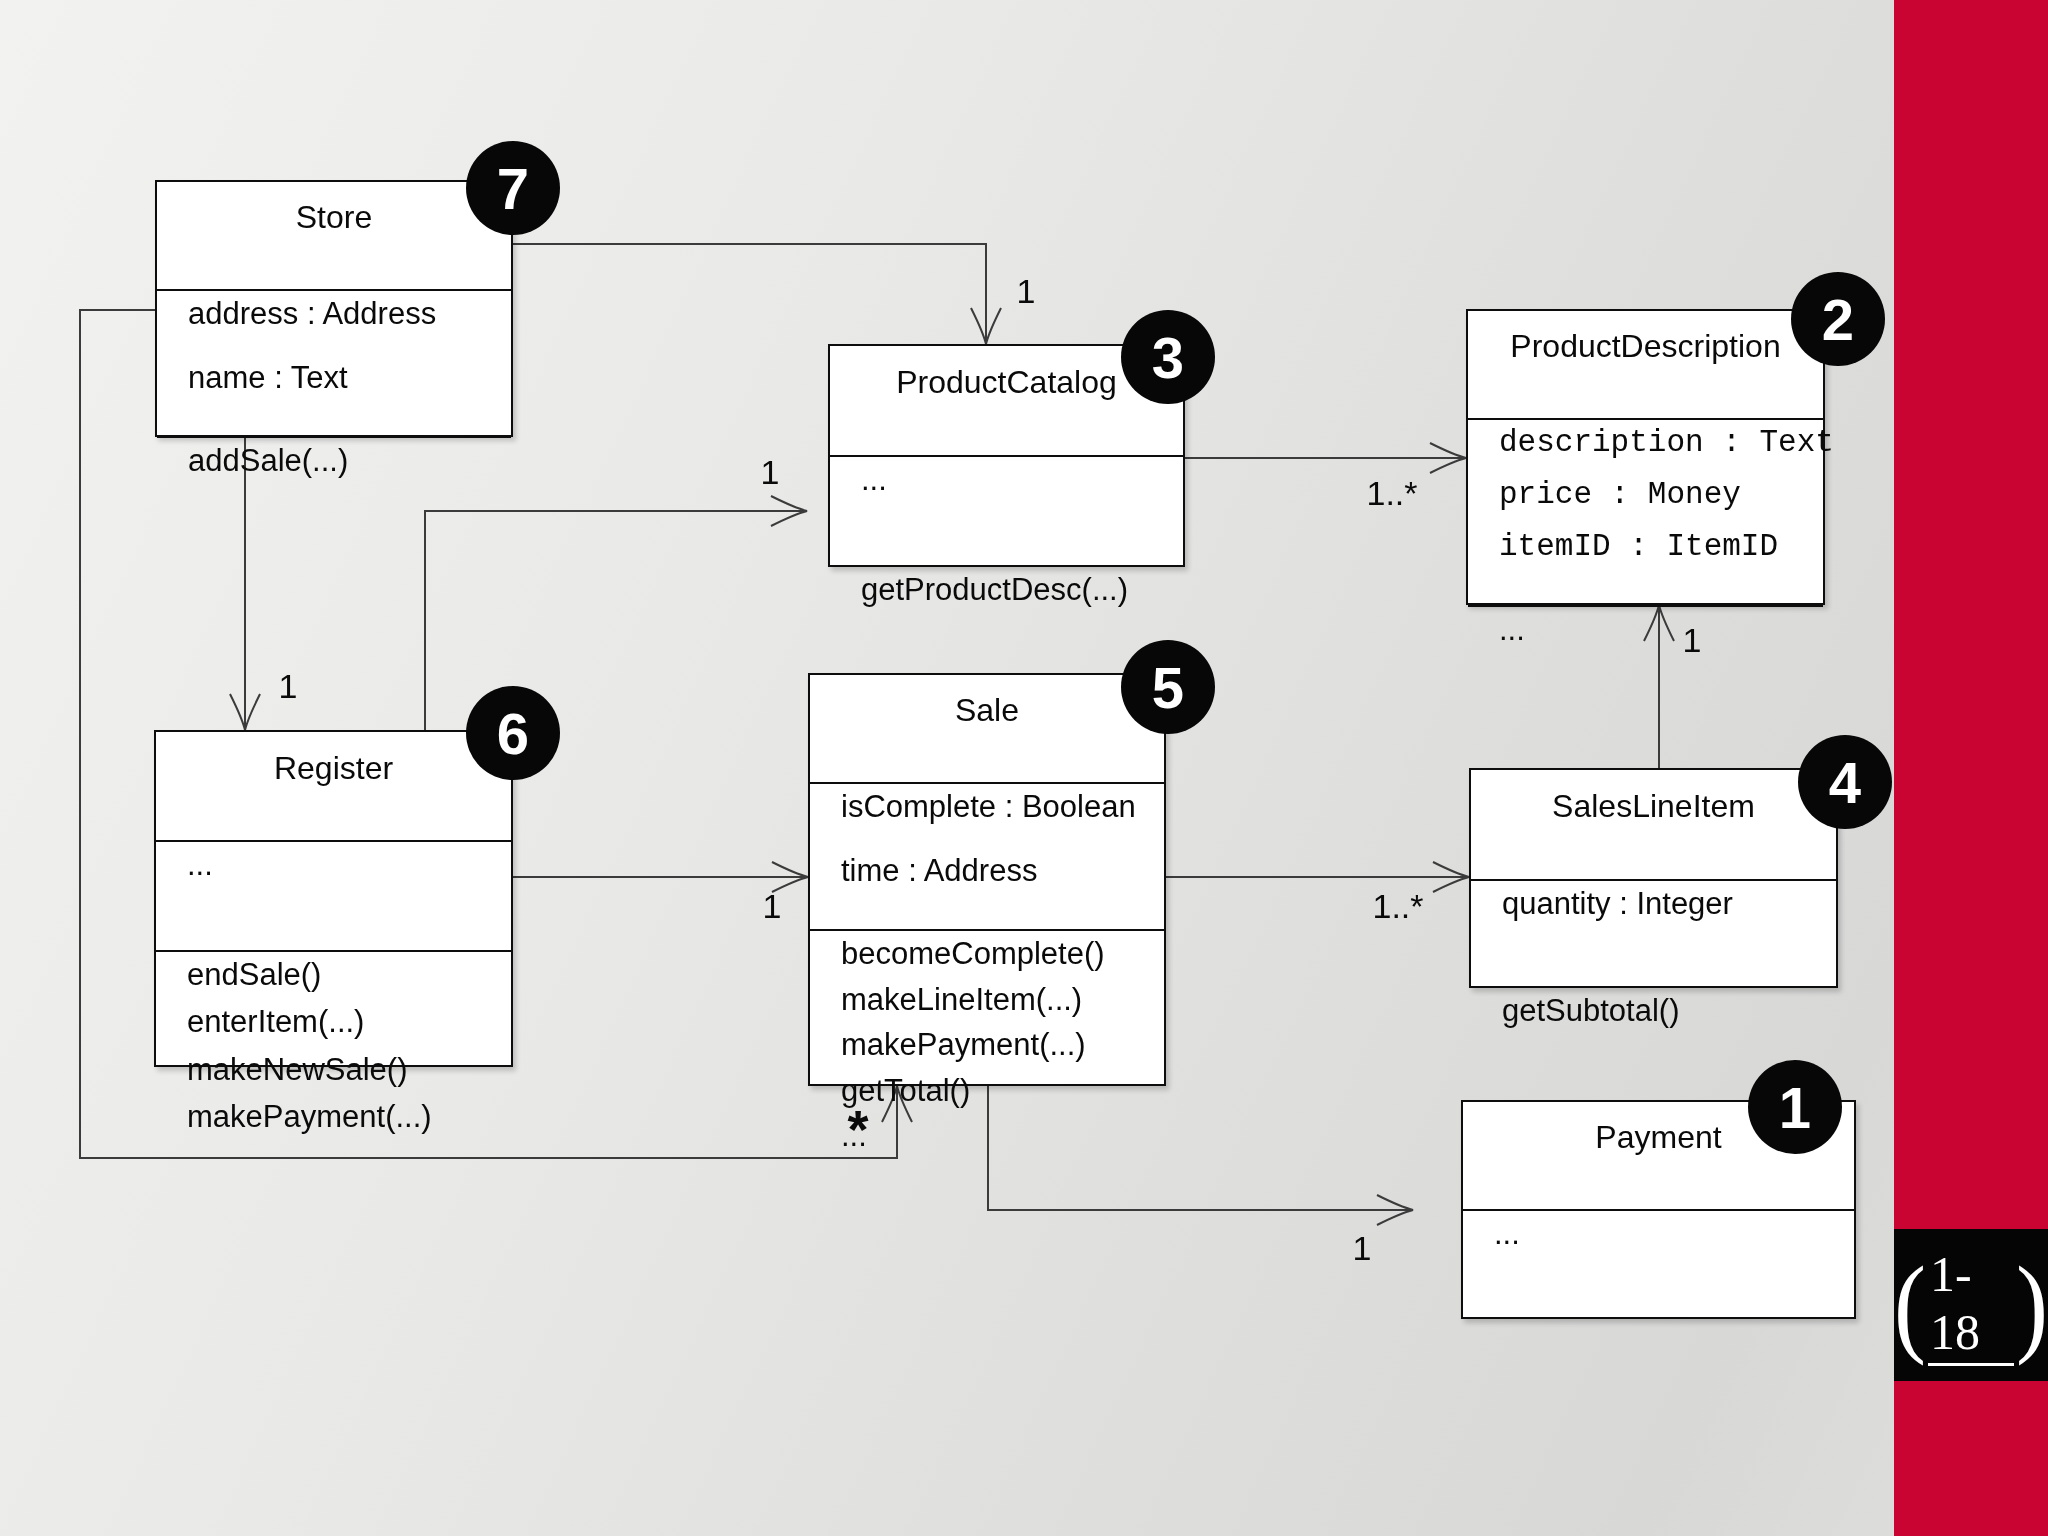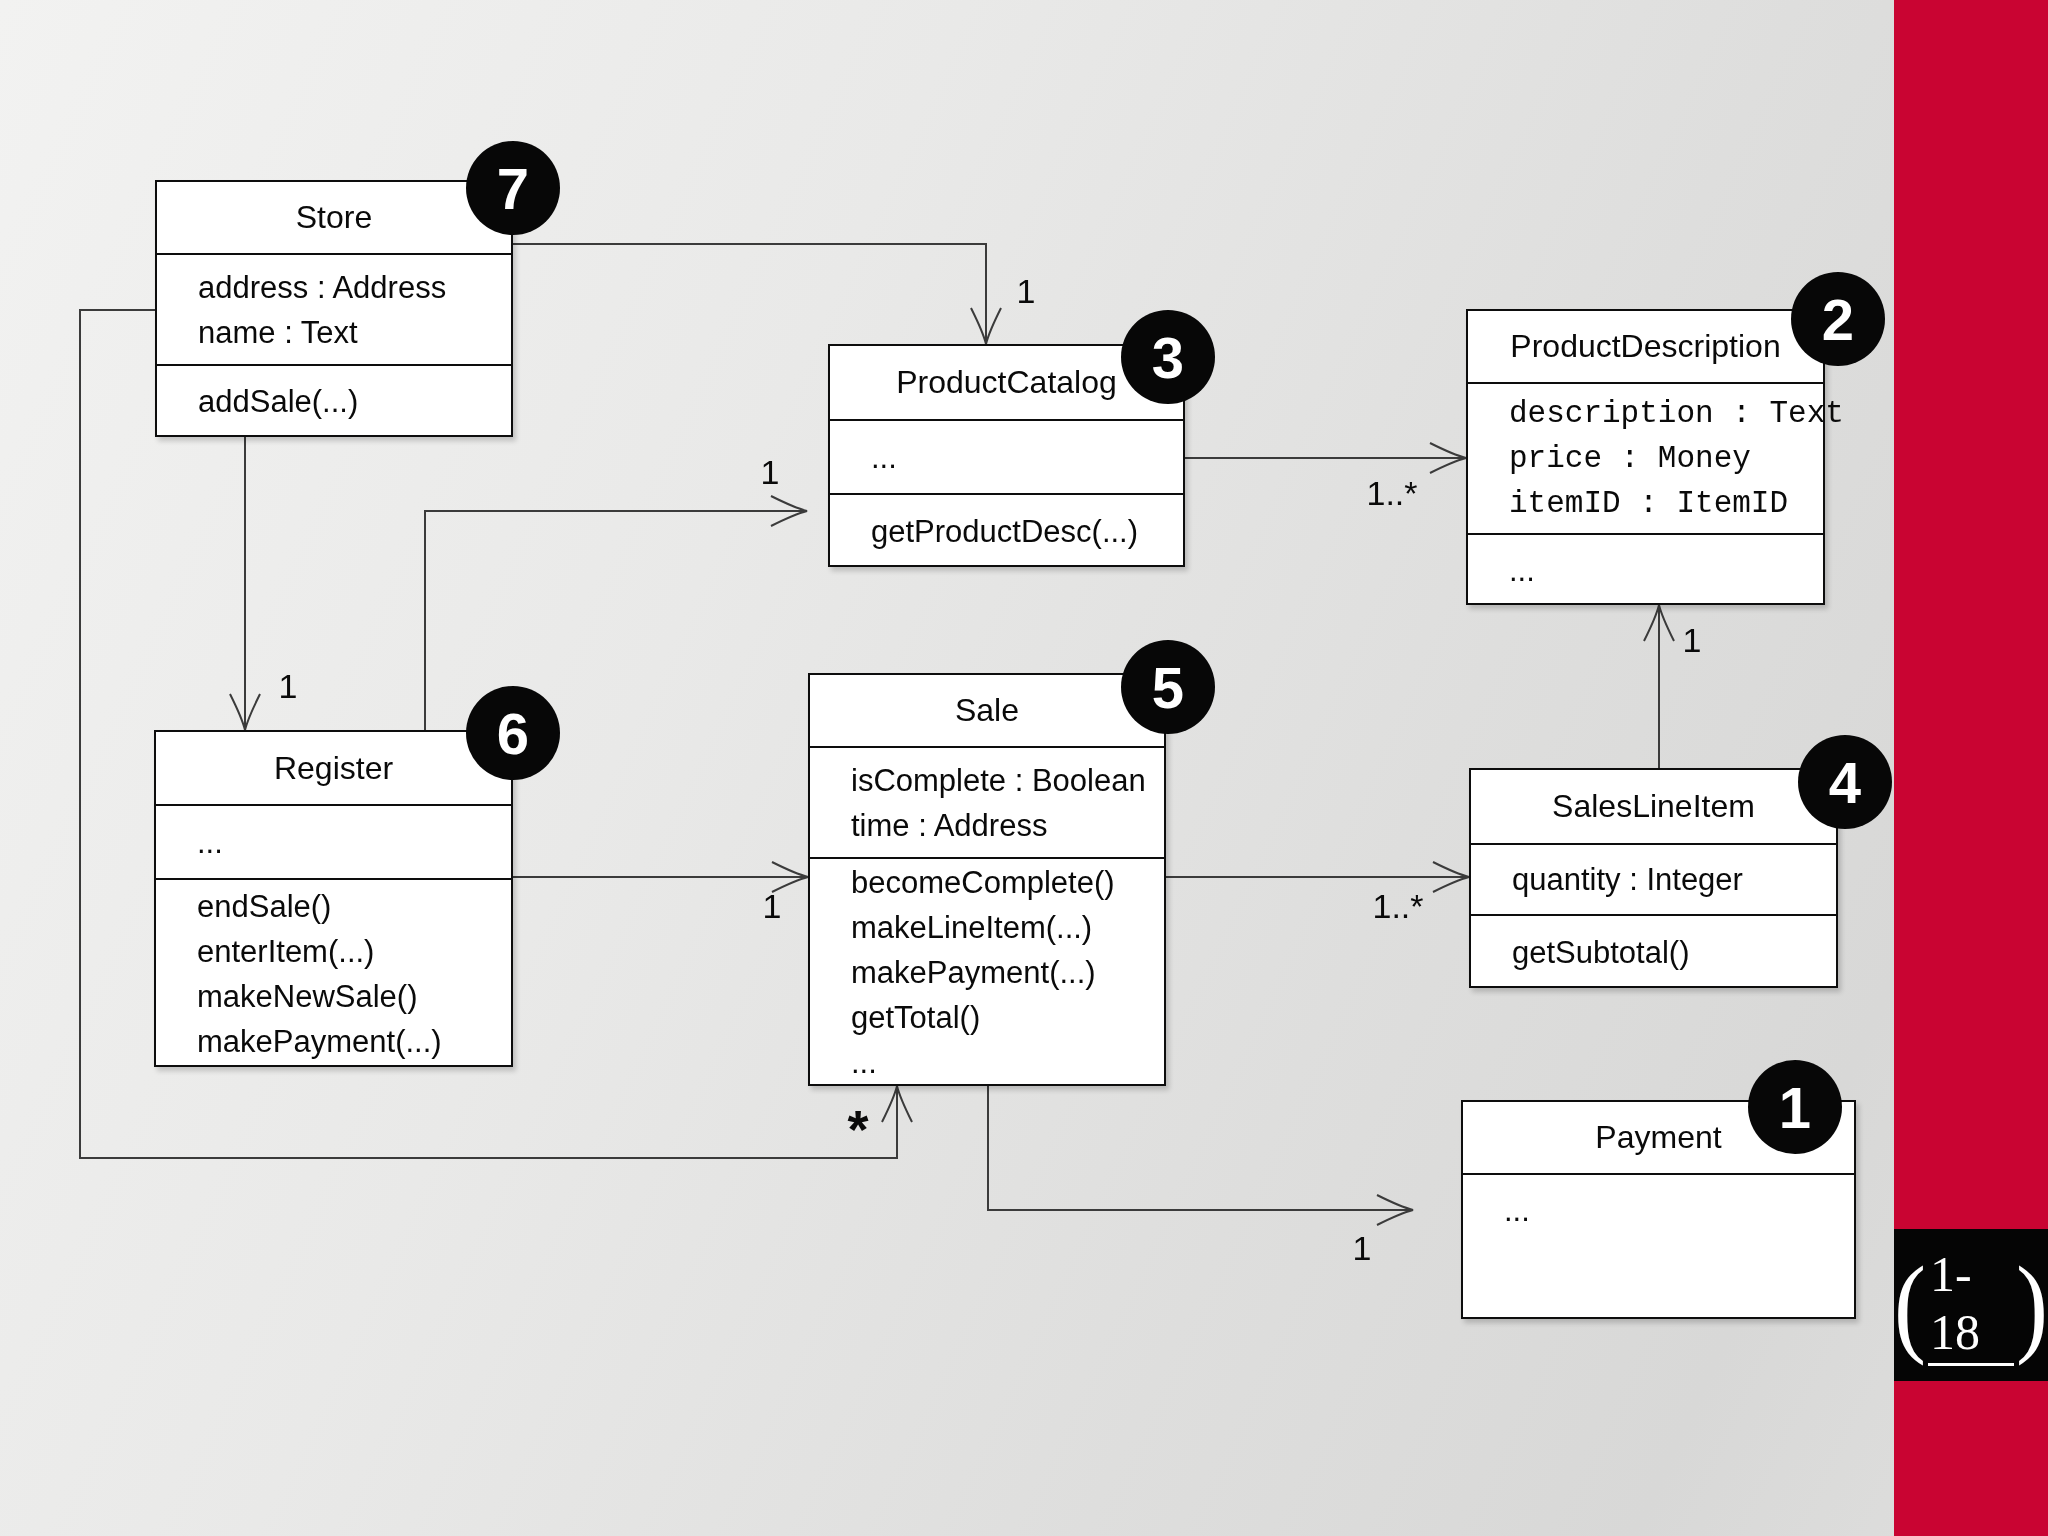--- a/index.html
+++ b/index.html
@@ -46,36 +46,37 @@
     font-weight: bold;
   }
   .uml-box {
     position: absolute;
     background: #ffffff;
     border: 2px solid #0d0d0d;
     box-sizing: border-box;
     box-shadow: 3px 4px 5px rgba(0,0,0,0.18);
     display: flex;
     flex-direction: column;
+    gap: 36px;
   }
   .uml-title {
     display: flex;
     align-items: center;
     justify-content: center;
     font-size: 32px;
     box-sizing: border-box;
     flex: none;
   }
   .uml-section {
     border-top: 2px solid #0d0d0d;
     box-sizing: border-box;
     display: flex;
     flex-direction: column;
-    justify-content: center;
-    padding-left: 41px;
+    justify-content: space-between;
+    padding-left: 31px;
     padding-right: 8px;
     flex: none;
   }
   .uml-line {
     font-size: 31px;
     line-height: 45px;
     white-space: nowrap;
   }
   .badge {
     position: absolute;

